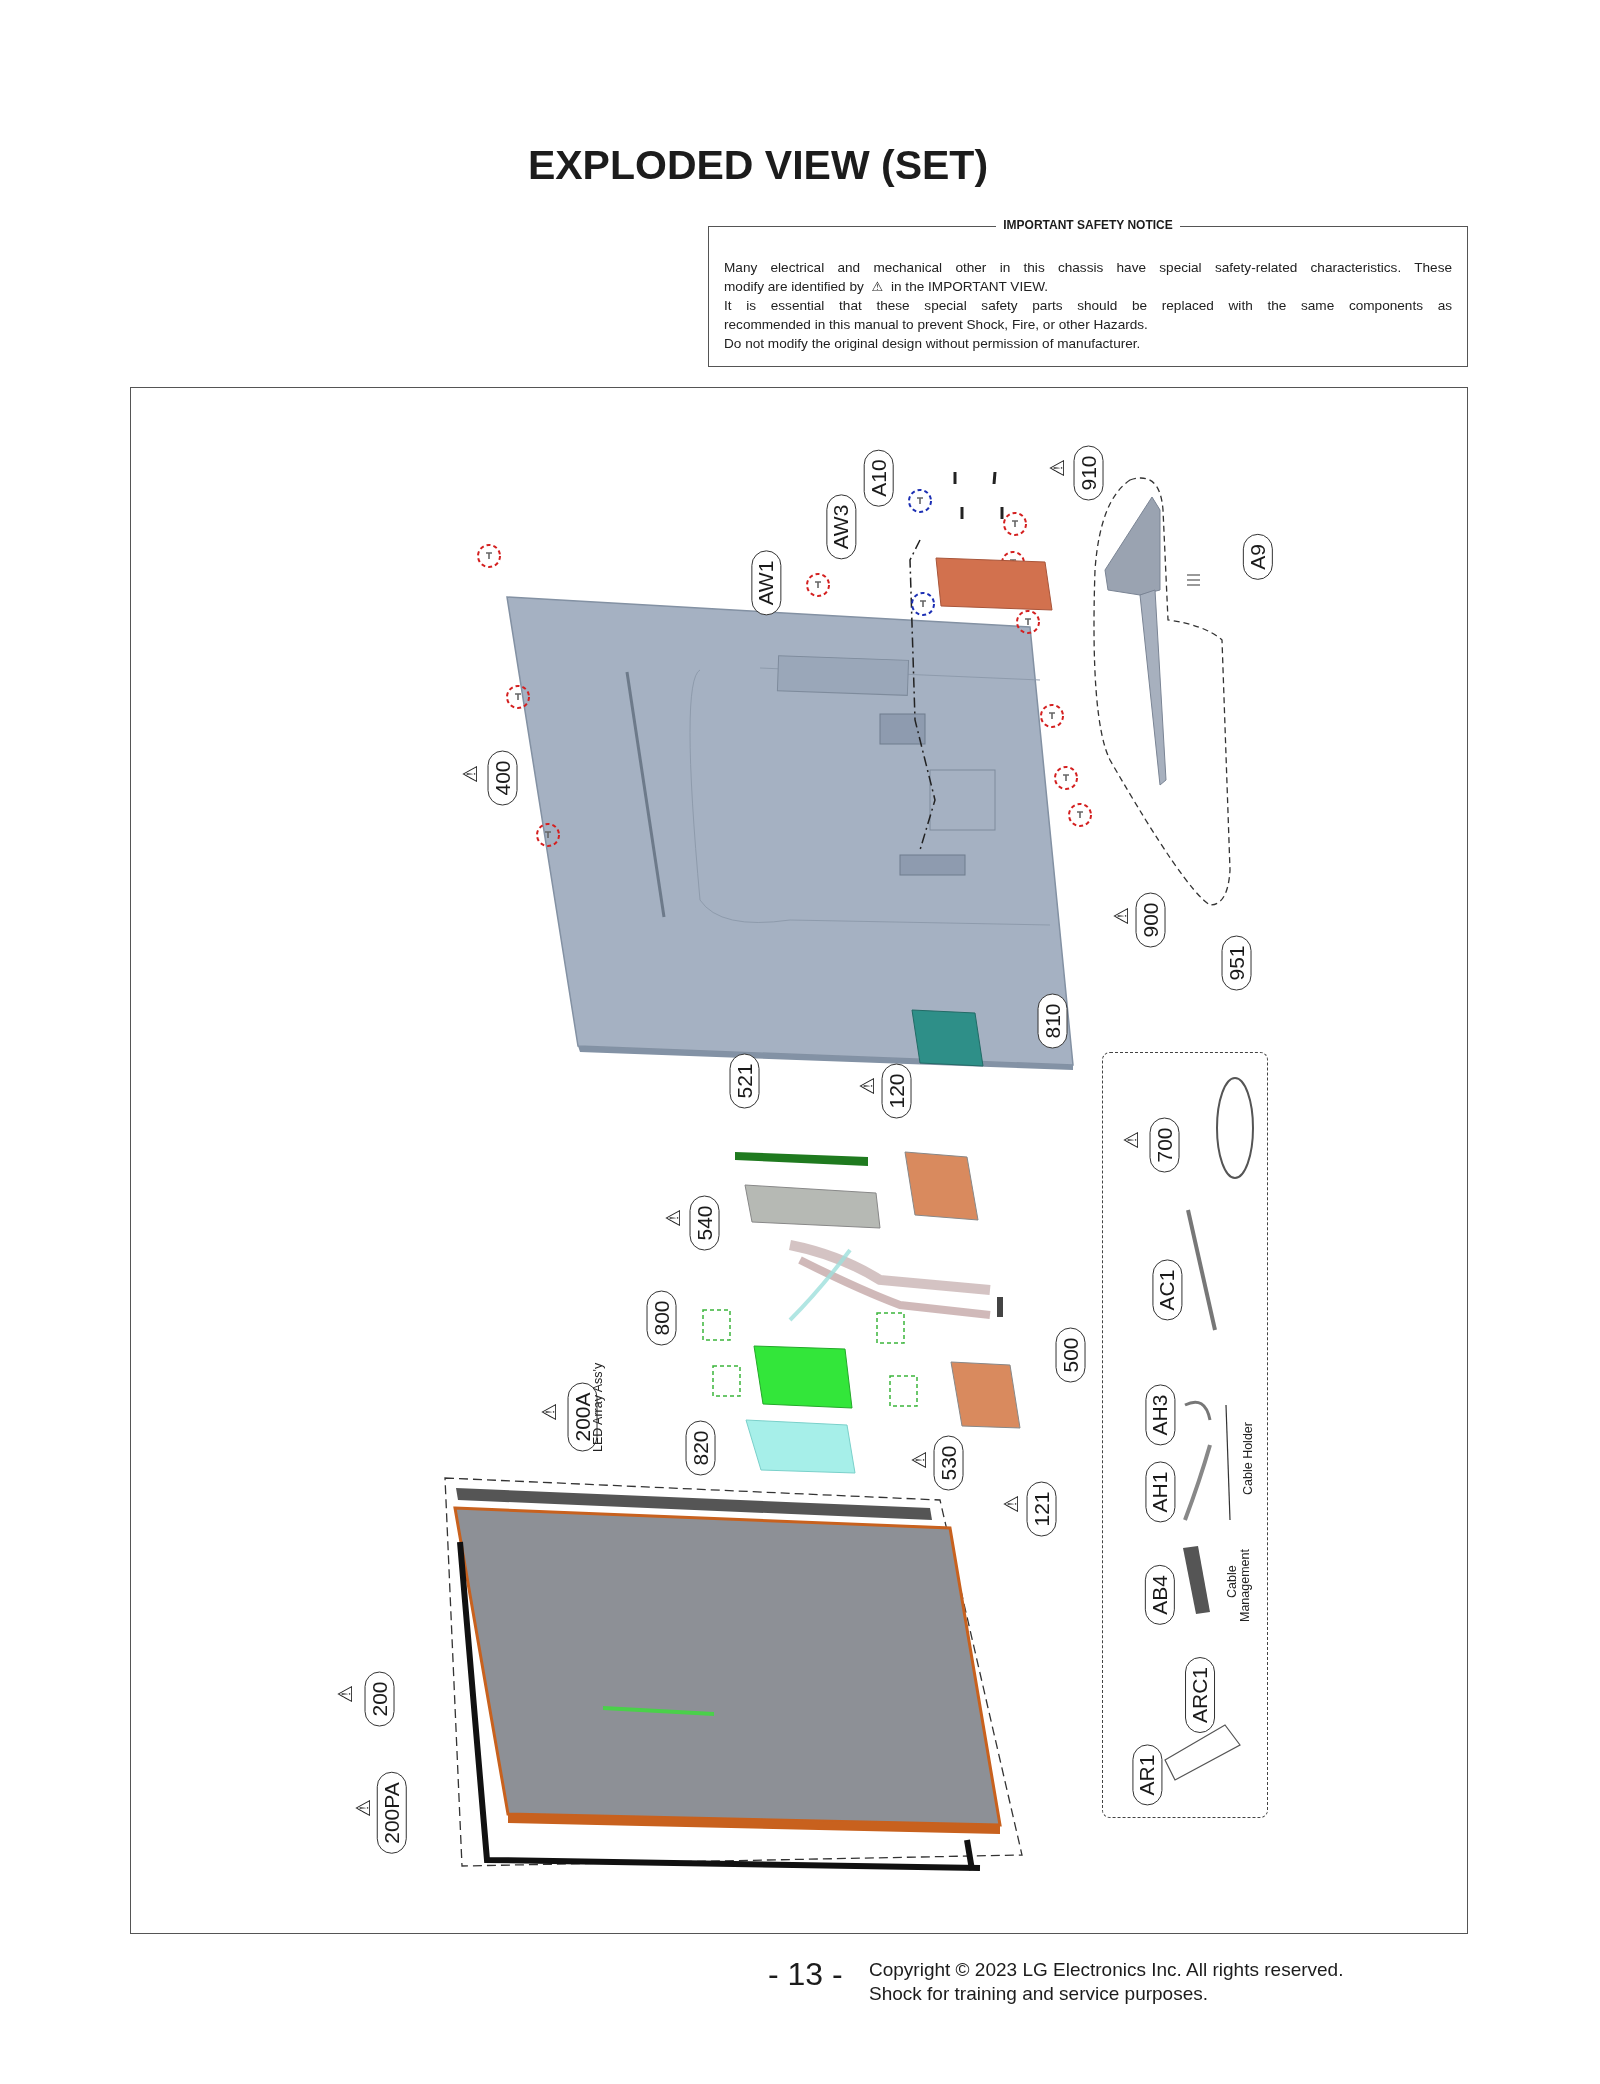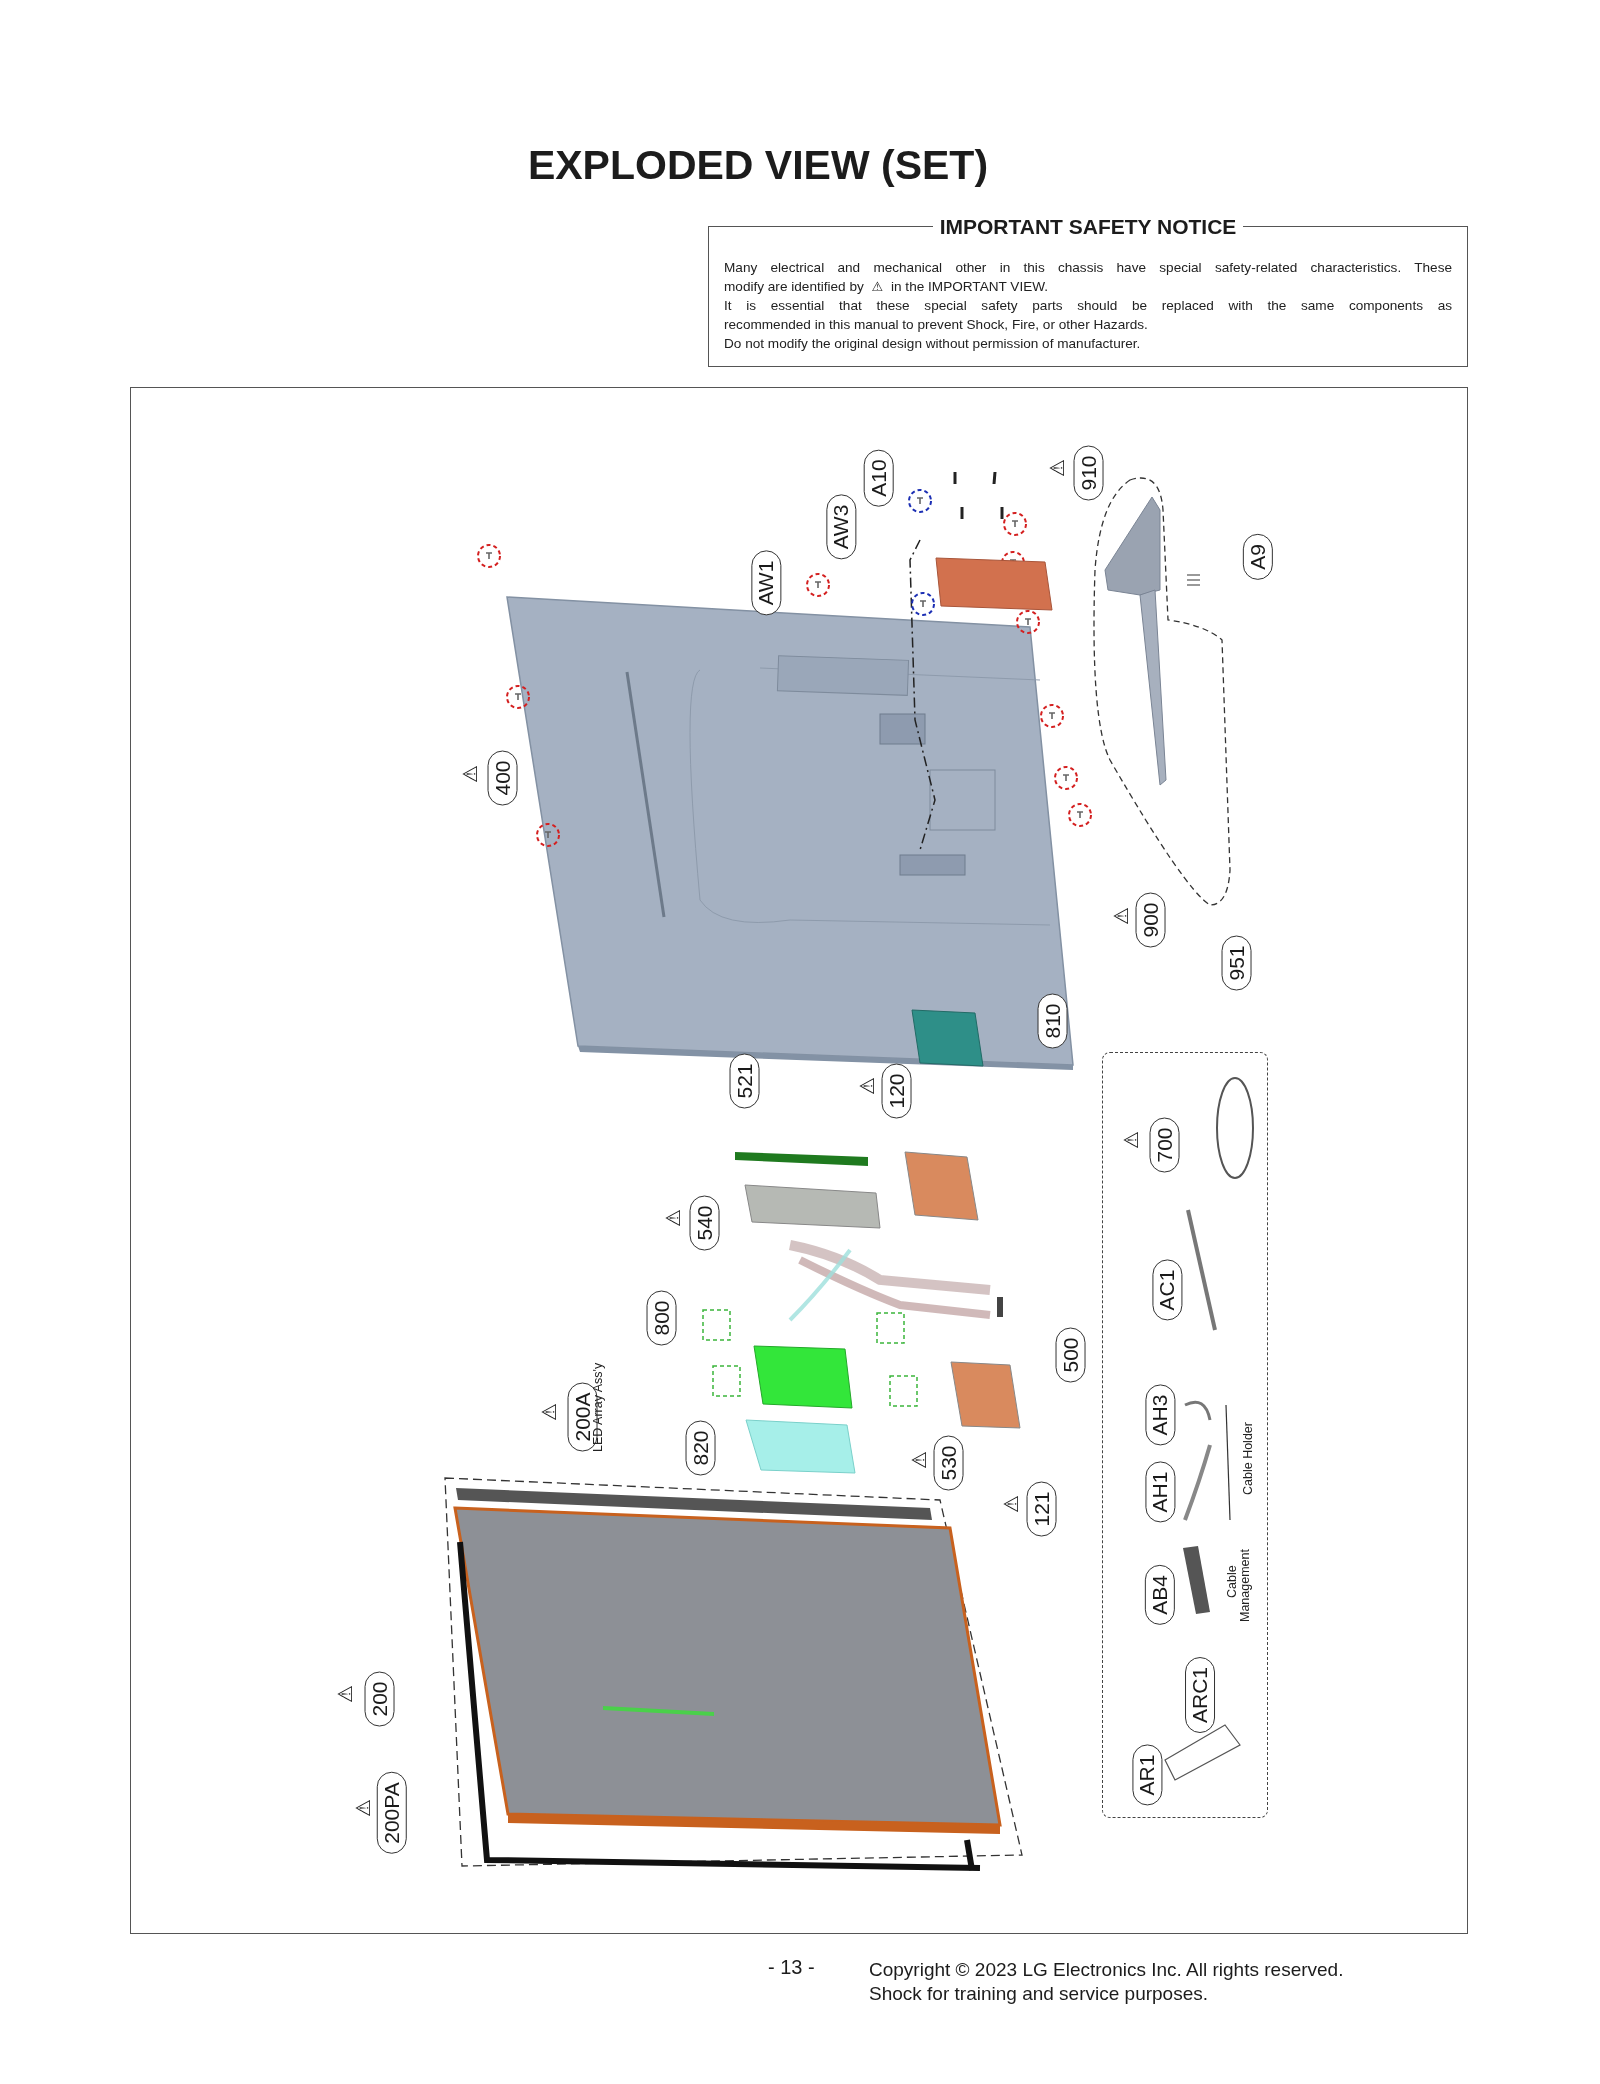--- a/index.html
+++ b/index.html
@@ -3,35 +3,35 @@
 <meta charset="utf-8">
 <style>
   html, body { margin: 0; padding: 0; background: #ffffff; }
   body { width: 1600px; height: 2084px; position: relative; overflow: hidden;
          font-family: "Liberation Sans", sans-serif; color: #1a1a1a; }
   .title { position: absolute; left: 0; width: 1516px; top: 142px; text-align: center;
            font-size: 41px; font-weight: bold; letter-spacing: 0px; color: #1c1c1c; }
   .notice { position: absolute; left: 708px; top: 226px; width: 760px; height: 141px;
             border: 1.5px solid #555; box-sizing: border-box; }
   .notice-title { position: absolute; top: -12px; left: 0; width: 100%; text-align: center; }
-  .notice-title span { background: #fff; padding: 0 7px; font-size: 21px; font-weight: bold; color: #1c1c1c; }
+  .notice-title span { background: #fff; padding: 0 7px; font-size: 12px; font-weight: bold; color: #1c1c1c; }
   .notice-body { position: absolute; left: 15px; right: 15px; top: 31px; font-size: 13.6px; line-height: 19px; color: #222; }
   .notice-body .just { text-align: justify; text-align-last: justify; }
   .notice-body .warn { display: inline-block; font-size: 13px; margin: 0 4px; }
   .frame { position: absolute; left: 130px; top: 387px; width: 1338px; height: 1547px;
            border: 1.5px solid #555; box-sizing: border-box; }
   .diagram { position: absolute; left: 0; top: 0; }
   .callout { position: absolute; transform: rotate(-90deg); transform-origin: center center;
              border: 1.3px solid #333; border-radius: 16px; background: #fff;
              font-size: 21px; line-height: 28px; padding: 0 9px; white-space: nowrap; color: #1a1a1a;
              text-align: center; }
   .warn-tri { position: absolute; transform: rotate(-90deg); font-size: 20px; color: #1a1a1a; line-height: 20px; }
   .side-label { position: absolute; transform: rotate(-90deg); transform-origin: left top;
                 font-size: 12.5px; white-space: nowrap; color: #222; line-height: 14px; }
-  .footer-page { position: absolute; left: 768px; top: 1956px; font-size: 20px; color: #1c1c1c; }
+  .footer-page { position: absolute; left: 768px; top: 1956px; font-size: 32px; color: #1c1c1c; }
   .footer-copy { position: absolute; left: 869px; top: 1958px; font-size: 19px; line-height: 24px; color: #1c1c1c; }
 </style>
 </head>
 <body>
 
 <div class="title">EXPLODED VIEW (SET)</div>
 
 <div class="notice">
   <div class="notice-title"><span>IMPORTANT SAFETY NOTICE</span></div>
   <div class="notice-body">

